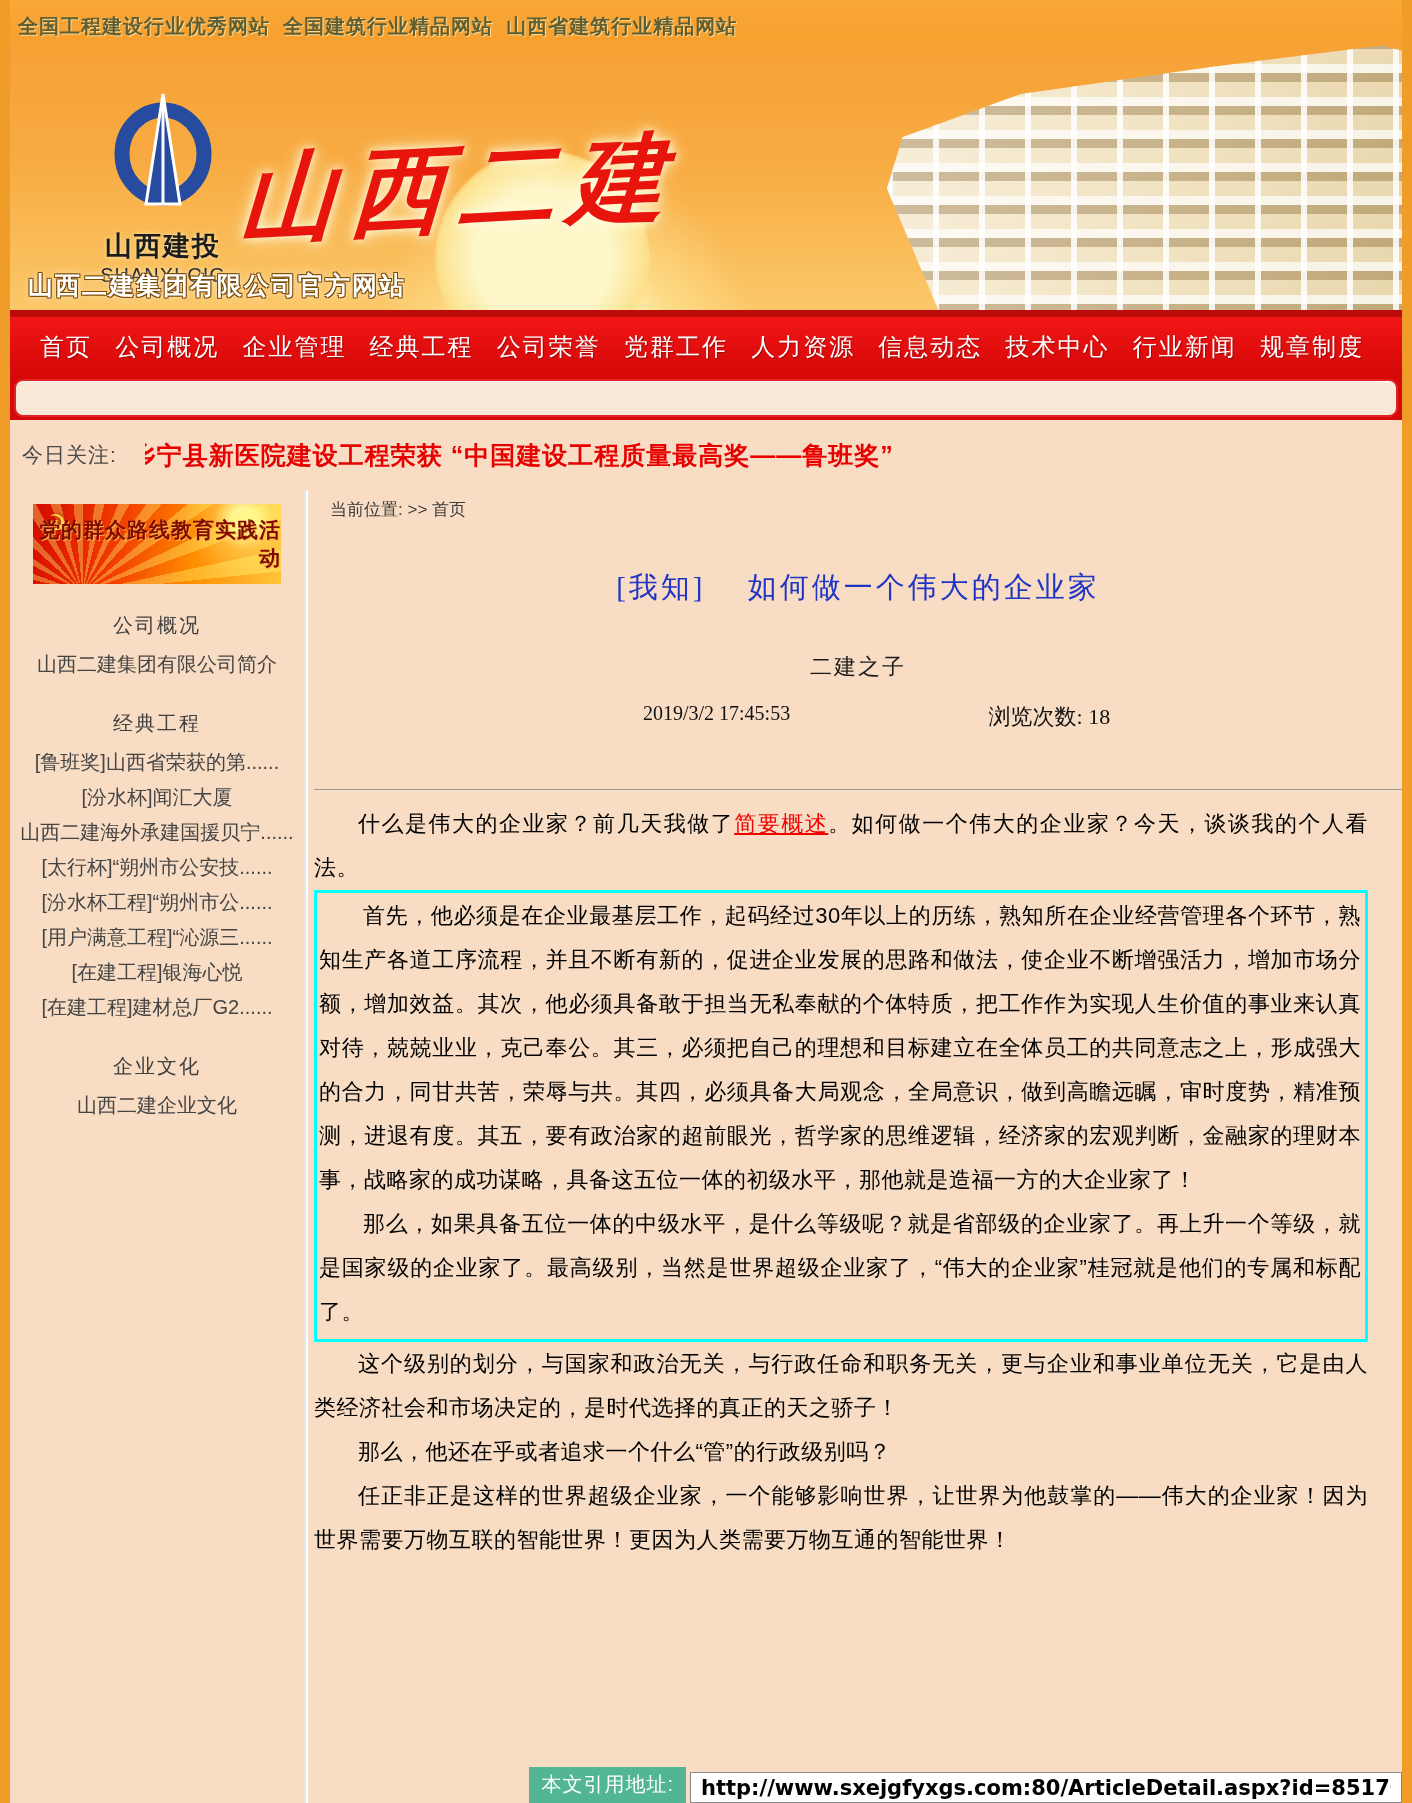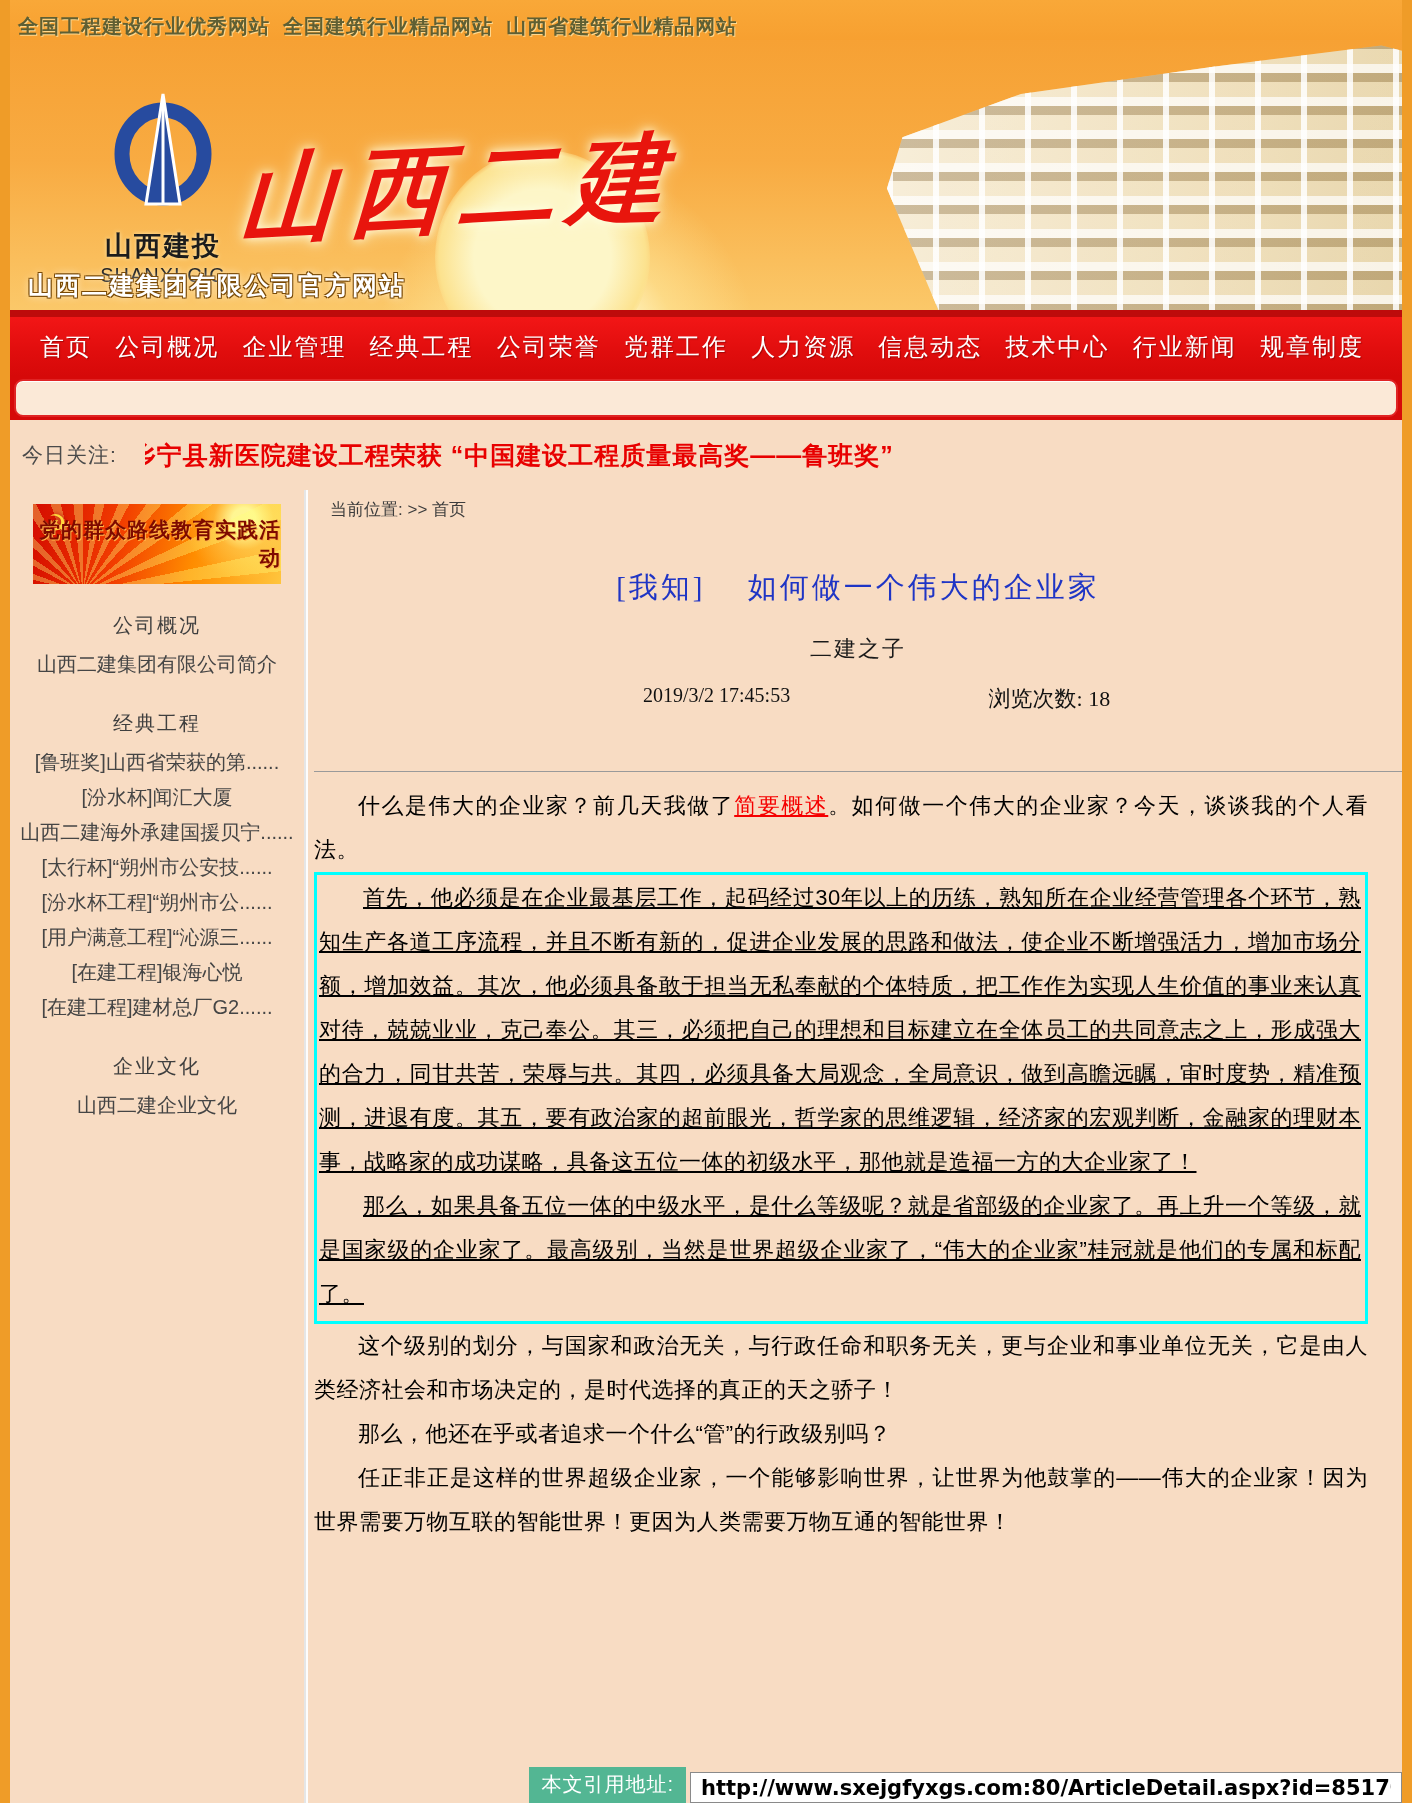--- a/index.html
+++ b/index.html
@@ -120,34 +120,34 @@
 
   
   .main{ flex:1; position:relative; padding:8px 0 0 8px; }
   .breadcrumb{ font-size:17px; color:#3d3d3d; padding-left:16px; }
   .breadcrumb .crumb-home{ cursor:pointer; }
   .article-title{
     margin-top:47px; text-align:center;
     font-family:"Liberation Serif", serif;
     font-size:29px; color:#1f35c5; letter-spacing:3px; font-weight:normal;
   }
-  .article-author{ margin-top:26px; text-align:center; font-size:22px; color:#1a1a1a; letter-spacing:2px; }
+  .article-author{ margin-top:44px; text-align:center; font-size:22px; color:#1a1a1a; letter-spacing:2px; }
   .meta-row{ position:relative; height:32px; margin-top:20px; font-family:"Liberation Serif", serif; }
   .meta-date{ position:absolute; left:37%; transform:translateX(-50%); font-size:20px; color:#111; }
   .meta-views{ position:absolute; left:62%; font-size:22px; color:#111; }
   .article-hr{ border:none; border-top:1px solid #9a9a9a; margin:55px 0 0 0; }
 
   .article-body{ margin-top:12px; padding-right:34px; }
   .para{
     font-size:22px; line-height:44px; color:#000; text-indent:44px; letter-spacing:0.5px;
     text-align:justify;
   }
   .inline-link{ color:#f50000; text-decoration:underline; cursor:pointer;margin-top:16px; }
   .cyan-box{
-    border:3px solid #0ff; margin:0; padding:1px 4px 5px 2px;text-decoration:underline;
+    border:3px solid #0ff; margin:0; padding:1px 4px 5px 2px;
   }
 
   
   .citation{
     position:absolute; right:0; bottom:0; display:flex; align-items:flex-end;
   }
   .cite-label{
     background:#53b693; color:#fff; font-size:20px; padding:4px 12px 5px 12px; margin-right:4px;
     letter-spacing:1px;
   }

